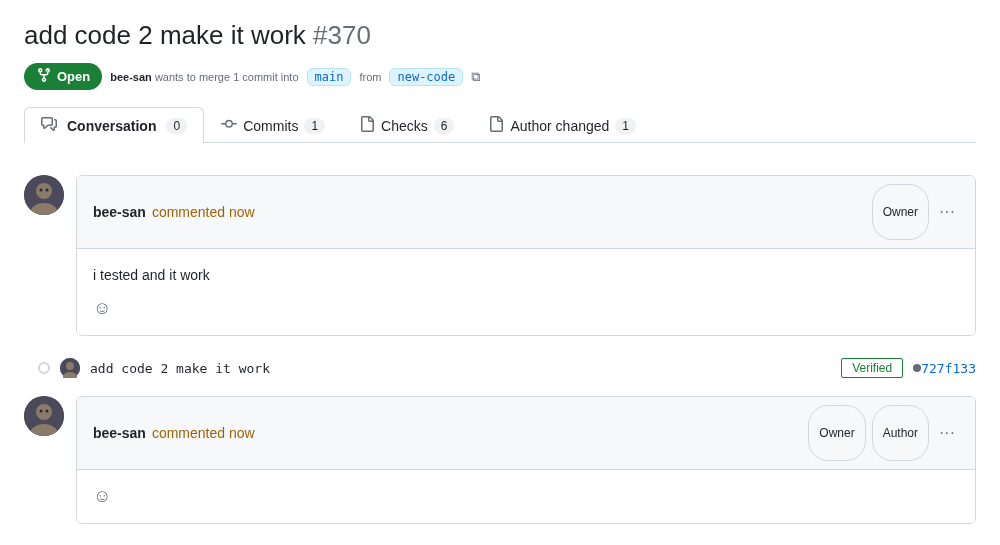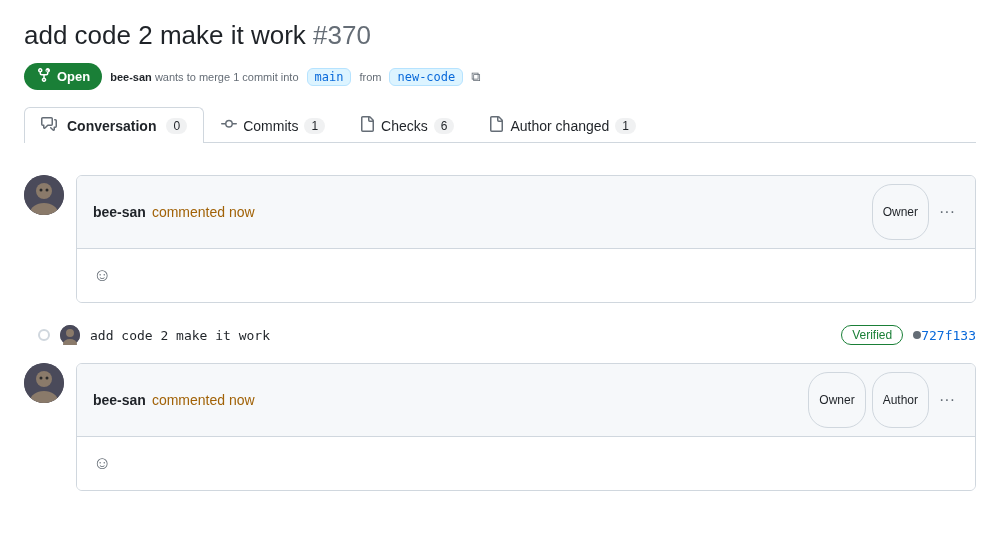--- a/index.html
+++ b/index.html
@@ -231,21 +231,21 @@
     }
     .commit-right {
       display: flex;
       align-items: center;
       gap: 10px;
       margin-left: auto;
     }
     .verified-badge {
       border: 1px solid #1a7f37;
       color: #1a7f37;
-      border-radius: 10px;
+      border-radius: 2px;
       padding: 2px 10px;
       font-size: 12px;
     }
     .commit-sha {
       font-family: ui-monospace, SFMono-Regular, monospace;
       font-size: 13px;
       color: #0969da;
       display: flex;
       align-items: center;
       gap: 0;
@@ -350,20 +350,21 @@
         <div class="comment-header-left">
           <span class="comment-author">bee-san</span>
           <span class="comment-time">commented now</span>
         </div>
         <div class="comment-header-right">
           <span class="badge">Owner</span>
           <span class="more-btn">···</span>
         </div>
       </div>
       <div class="comment-body">
+        <p class="comment-text">i tested and it work</p>
         <button class="emoji-btn">☺</button>
       </div>
     </div>
   </div>
 
   <div style="display:flex;align-items:center;gap:10px;padding:6px 0;margin-left:14px;margin-bottom:12px;">
     <div style="width:12px;height:12px;border-radius:50%;background:#fff;border:2px solid #d0d7de;flex-shrink:0;"></div>
     <div class="commit-avatar">
       <svg width="20" height="20" viewBox="0 0 20 20">
         <circle cx="10" cy="10" r="10" fill="#4a4a5a"></circle>

